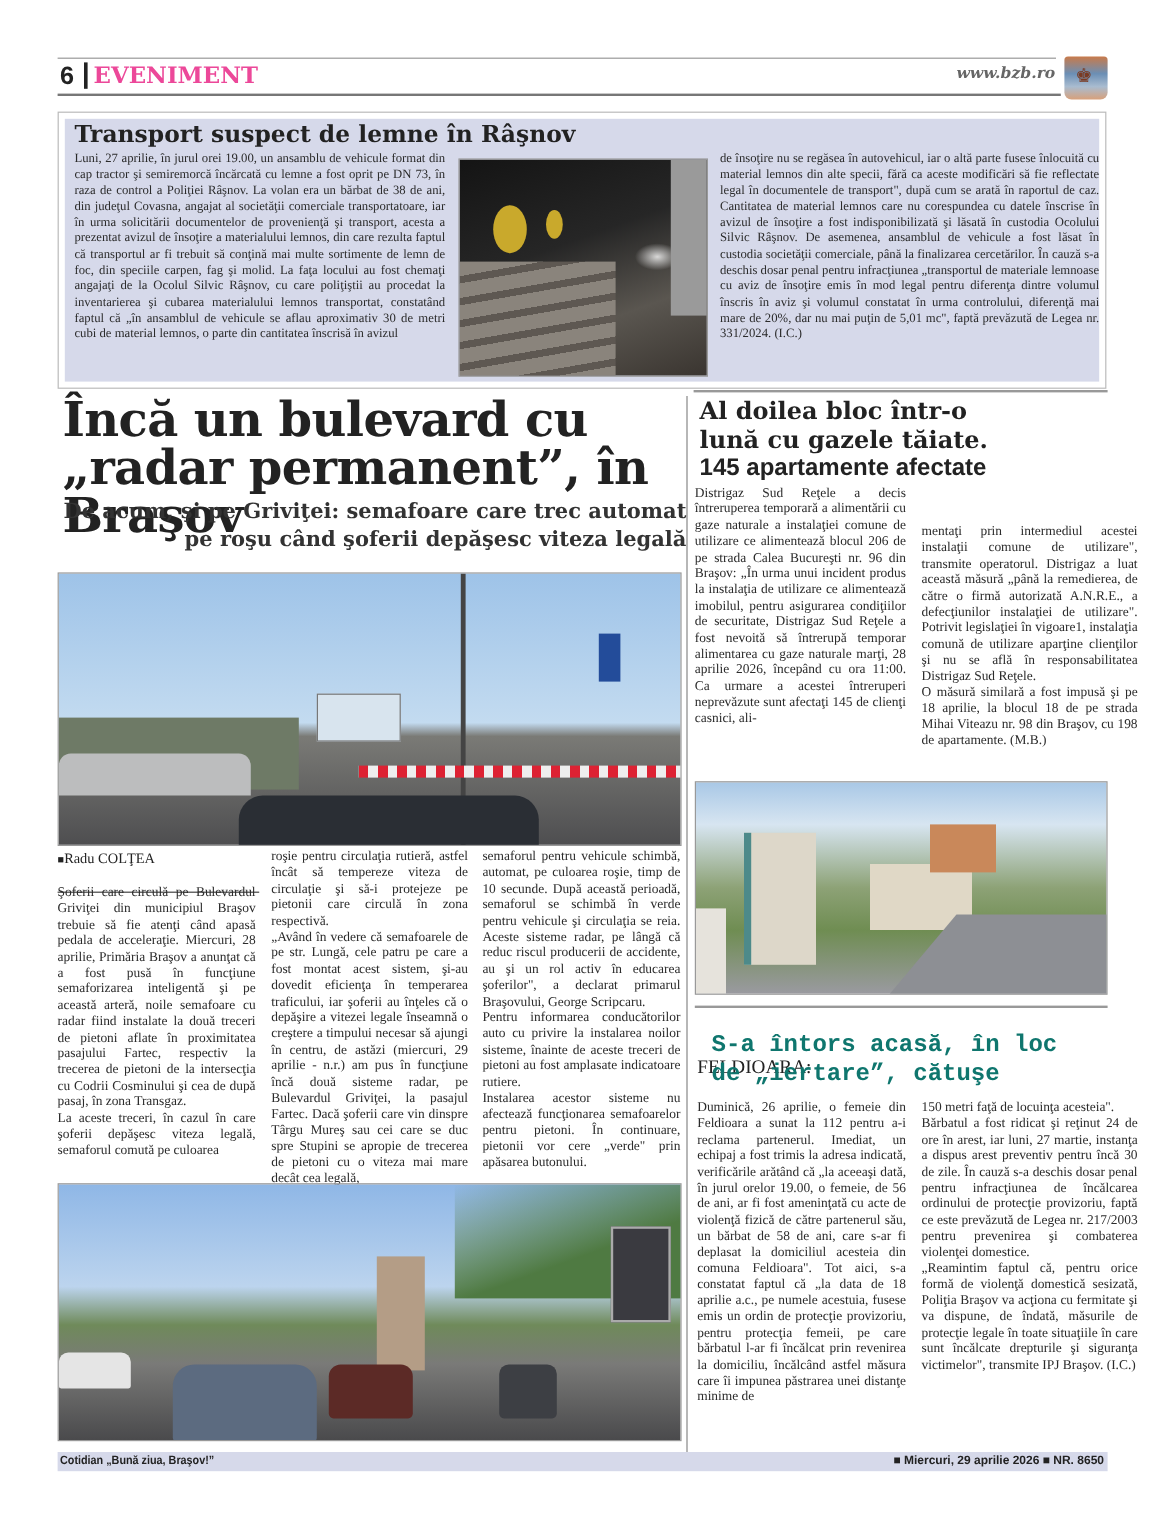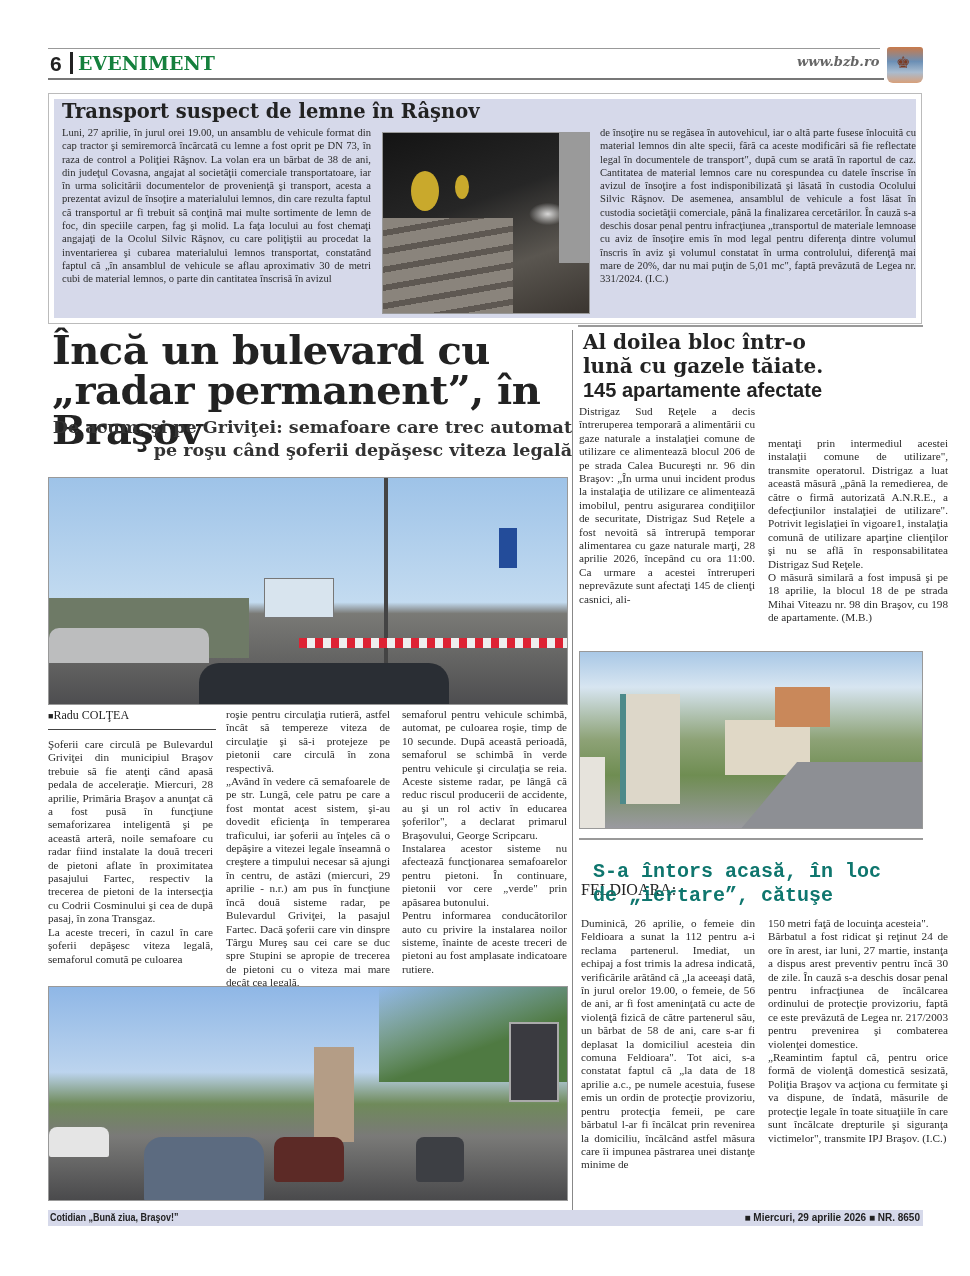--- a/index.html
+++ b/index.html
@@ -3,36 +3,36 @@
 <meta charset="utf-8">
 <style>
   * { box-sizing: border-box; margin: 0; padding: 0; }
   html, body { width: 970px; height: 1276px; background: #fff; overflow: hidden; }
   body { position: relative; font-family: "DejaVu Serif", "Liberation Serif", serif; color: #222; }
   .abs { position: absolute; }
   .body-text { font-family: "Liberation Serif", serif; font-size: 11.2px; line-height: 13.4px; text-align: justify; color: #2b2b2b; }
   
   .hdr-line { position: absolute; height: 2px; background: #777; }
   .page-num { left: 50px; top: 52px; font-family: "Liberation Sans", sans-serif; font-weight: bold; font-size: 21px; color: #222; }
-  .section { left: 78px; top: 52px; font-family: "DejaVu Serif", serif; font-weight: bold; font-size: 19px; color: #15803d; }
+  .section { left: 78px; top: 52px; font-family: "DejaVu Serif", serif; font-weight: bold; font-size: 19px; color: #ec4899; }
   .site { left: 797px; top: 54px; font-family: "DejaVu Serif", serif; font-weight: bold; font-size: 13px; color: #666; font-style: italic; }
   .crest { left: 887px; top: 47px; width: 36px; height: 36px; background: linear-gradient(180deg,#c97a4a 0%,#6b8fb5 40%,#a9bcd0 70%,#d8a07a 100%); border-radius: 3px 3px 6px 6px; }
   .crest::after { content: "\265A"; position: absolute; left: 9px; top: 6px; font-size: 16px; color: #7a3a22; }
   
   .box { left: 48px; top: 93px; width: 874px; height: 231px; border: 1px solid #bbb; background: #fff; }
   .box-inner { position: absolute; left: 5px; top: 5px; right: 5px; bottom: 5px; background: #d6d9ea; }
   .box-title { left: 62px; top: 100px; font-family: "DejaVu Serif", serif; font-weight: bold; font-size: 19.5px; color: #222; }
   .photo { overflow: hidden; border: 1px solid #999; }
   .h-main { left: 52px; top: 330px; width: 520px; font-family: "DejaVu Serif", serif; font-weight: bold; font-size: 40px; line-height: 40px; color: #222; letter-spacing: -0.5px; }
   .h-sub { left: 52px; top: 416px; width: 520px; font-family: "DejaVu Serif", serif; font-weight: bold; font-size: 17.5px; line-height: 23px; color: #333; text-align: right; }
   .h-right { left: 583px; top: 330px; width: 380px; font-family: "DejaVu Serif", serif; font-weight: bold; font-size: 20px; line-height: 24px; color: #222; }
   .h-right .sans { font-family: "Liberation Sans", sans-serif; font-size: 20px; }
   .kicker { left: 581px; top: 845px; font-family: "Liberation Serif", serif; font-size: 16px; color: #222; margin-top: 36px; }
   .h-feld { left: 593px; top: 860px; width: 380px; font-family: Liberation Mono, monospace; font-weight: bold; font-size: 20px; line-height: 24px; color: #0f766e; }
-  .byline { left: 48px; top: 708px; width: 168px; font-family: "Liberation Serif", serif; font-size: 12px; color: #222; border-bottom: 1px solid #444; padding-bottom: 6px; }
+  .byline { left: 48px; top: 708px; width: 168px; font-family: "Liberation Serif", serif; font-size: 12px; color: #222; border-bottom: 1px solid #444; padding-bottom: 20px; }
   .byline::before { content: "\25A0 "; font-size: 9px; }
   .vline { position: absolute; width: 1px; background: #888; }
   .hline { position: absolute; height: 2px; background: #999; }
   .footer { left: 48px; top: 1210px; width: 875px; height: 16px; background: #d6d9ea; }
   .footer-left { left: 50px; top: 1210px; font-family: "Liberation Sans", sans-serif; font-weight: bold; font-size: 10px; line-height: 16px; color: #222; transform: scaleX(0.9); transform-origin: left; }
   .footer-right { right: 50px; top: 1210px; font-family: "Liberation Sans", sans-serif; font-weight: bold; font-size: 10px; line-height: 16px; color: #222; text-align: center; }
 </style>
 </head>
 <body>
 
@@ -77,22 +77,22 @@
 <div class="abs" style="left:48px;top:738px;width:165px;">
   <p class="body-text ind">Şoferii care circulă pe Bulevardul Griviţei din municipiul Braşov trebuie să fie atenţi când apasă pedala de acceleraţie. Miercuri, 28 aprilie, Primăria Braşov a anunţat că a fost pusă în funcţiune semaforizarea inteligentă şi pe această arteră, noile semafoare cu radar fiind instalate la două treceri de pietoni aflate în proximitatea pasajului Fartec, respectiv la trecerea de pietoni de la intersecţia cu Codrii Cosminului şi cea de după pasaj, în zona Transgaz.</p>
   <p class="body-text ind">La aceste treceri, în cazul în care şoferii depăşesc viteza legală, semaforul comută pe culoarea</p>
 </div>
 <div class="abs" style="left:226px;top:708px;width:164px;">
   <p class="body-text">roşie pentru circulaţia rutieră, astfel încât să tempereze viteza de circulaţie şi să-i protejeze pe pietonii care circulă în zona respectivă.</p>
   <p class="body-text ind">„Având în vedere că semafoarele de pe str. Lungă, cele patru pe care a fost montat acest sistem, şi-au dovedit eficienţa în temperarea traficului, iar şoferii au înţeles că o depăşire a vitezei legale înseamnă o creştere a timpului necesar să ajungi în centru, de astăzi (miercuri, 29 aprilie - n.r.) am pus în funcţiune încă două sisteme radar, pe Bulevardul Griviţei, la pasajul Fartec. Dacă şoferii care vin dinspre Târgu Mureş sau cei care se duc spre Stupini se apropie de trecerea de pietoni cu o viteza mai mare decât cea legală,</p>
 </div>
 <div class="abs" style="left:402px;top:708px;width:165px;">
   <p class="body-text">semaforul pentru vehicule schimbă, automat, pe culoarea roşie, timp de 10 secunde. După această perioadă, semaforul se schimbă în verde pentru vehicule şi circulaţia se reia. Aceste sisteme radar, pe lângă că reduc riscul producerii de accidente, au şi un rol activ în educarea şoferilor", a declarat primarul Braşovului, George Scripcaru.</p>
+  <p class="body-text ind">Pentru informarea conducătorilor auto cu privire la instalarea noilor sisteme, înainte de aceste treceri de pietoni au fost amplasate indicatoare rutiere.</p>
   <p class="body-text ind">Instalarea acestor sisteme nu afectează funcţionarea semafoarelor pentru pietoni. În continuare, pietonii vor cere „verde" prin apăsarea butonului.</p>
-  <p class="body-text ind">Pentru informarea conducătorilor auto cu privire la instalarea noilor sisteme, înainte de aceste treceri de pietoni au fost amplasate indicatoare rutiere.</p>
 </div>
 
 <div class="abs photo" style="left:48px;top:986px;width:520px;height:215px;background:linear-gradient(180deg,#8fb7e6 0%,#bcd4ee 40%,#6f8a5a 55%,#7a7a78 70%,#4a4a4c 100%);">
   <div style="position:absolute;left:330px;top:0;width:190px;height:95px;background:linear-gradient(160deg,rgba(70,110,60,0) 0%,#4f7a42 60%);"></div>
   <div style="position:absolute;left:265px;top:60px;width:40px;height:95px;background:#b49d86;"></div>
   <div style="position:absolute;left:460px;top:35px;width:50px;height:80px;background:#3a3a40;border:2px solid #aaa;"></div>
   <div style="position:absolute;left:95px;top:150px;width:120px;height:65px;border-radius:18px 18px 4px 4px;background:#5c6b80;"></div>
   <div style="position:absolute;left:225px;top:150px;width:70px;height:45px;border-radius:10px 10px 4px 4px;background:#5c2a26;"></div>
   <div style="position:absolute;left:367px;top:150px;width:48px;height:45px;border-radius:8px 8px 4px 4px;background:#3d3f44;"></div>
   <div style="position:absolute;left:0;top:140px;width:60px;height:30px;border-radius:8px 8px 2px 2px;background:#e5e5e5;"></div>

